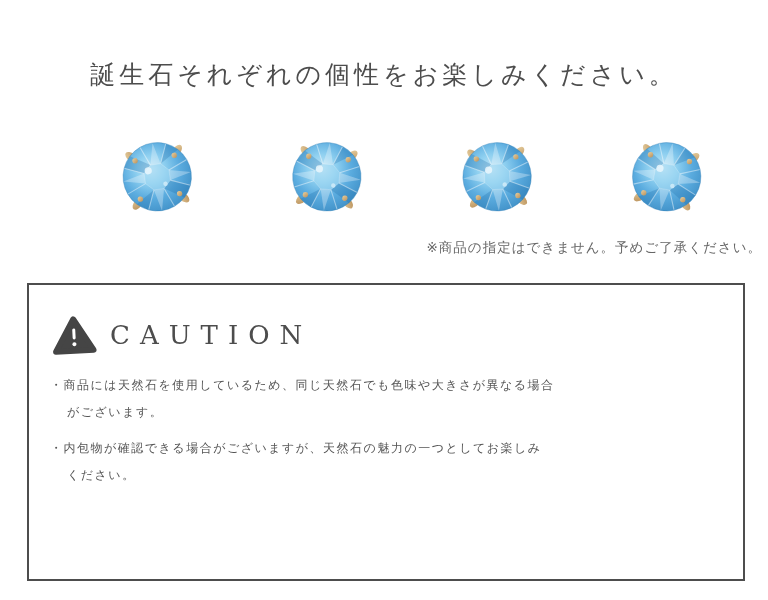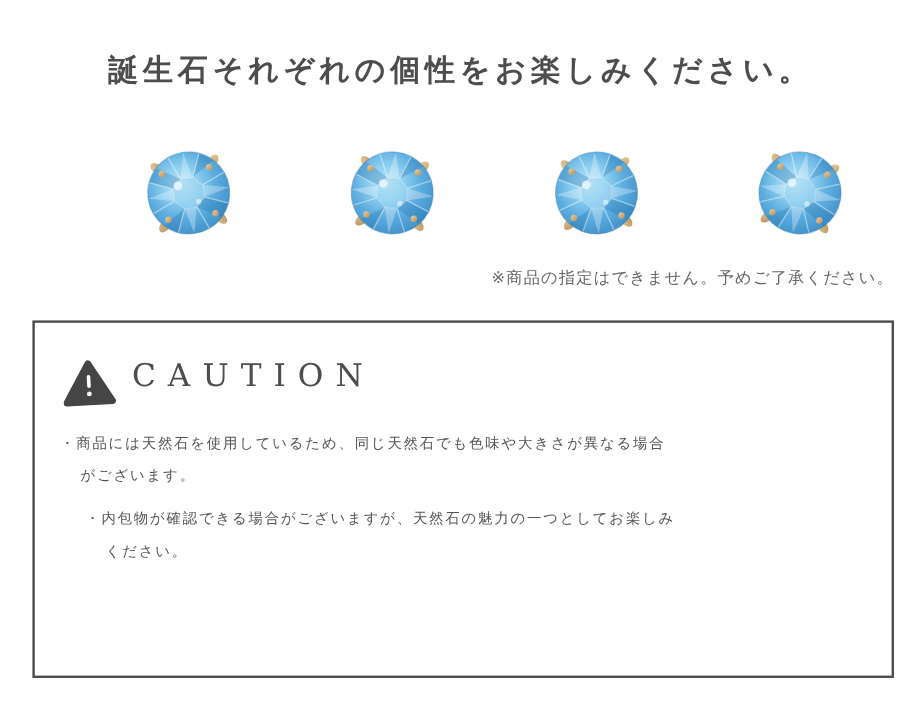--- a/index.html
+++ b/index.html
@@ -6,60 +6,60 @@
   body {
     width: 768px; height: 600px; overflow: hidden;
     font-family: "Liberation Sans", "DejaVu Sans", sans-serif;
     color: #555555;
     -webkit-font-smoothing: antialiased;
   }
   .page { position: relative; width: 768px; height: 600px; background: #ffffff; }
 
   
   .main-title {
-    margin: 0; padding-top: 42px;
+    margin: 16px; padding-top: 42px;
     text-align: center;
     font-family: "DejaVu Serif", "Liberation Serif", serif;
-    font-weight: 700;
+    font-weight: 400;
     font-size: 25px; line-height: 34px;
     letter-spacing: 4px;
     color: #4d4d4d;
     white-space: nowrap;
   }
 
   
   .gem-row {
     margin-top: 36px;
     padding: 0 54px 0 72px;
     height: 94px;
     display: flex; justify-content: space-between; align-items: center;
   }
   .gem-figure { width: 90px; height: 90px; flex: 0 0 auto; }
   .gem-figure svg { width: 100%; height: 100%; display: block; }
 
   
   .note {
     margin-top: 16px;
-    padding-right: 23px;
+    padding-right: 6px;
     text-align: right;
     font-size: 13.5px; line-height: 19px;
     letter-spacing: 1px;
     color: #666666;
   }
 
   
   .caution-box {
     box-sizing: border-box;
     margin: 26px 0 0 27px;
     width: 718px; height: 298px;
     border: 2px solid #4d4d4d;
     background: #ffffff;
     padding: 30px 18px 0 21px;
   }
-  .caution-header { display: flex; margin-left: 2px; height: 40px; }
+  .caution-header { display: flex; align-items: center; margin-left: 2px; height: 40px; }
   .warning-icon { width: 44px; height: 40px; transform: rotate(-3deg); }
   .caution-heading {
     margin-left: 14px;
     font-family: "DejaVu Serif", "Liberation Serif", serif;
     font-weight: 400;
     font-size: 26px;
     letter-spacing: 10px;
     color: #4d4d4d;
   }
   .caution-list {
@@ -67,21 +67,21 @@
     margin: 17px 0 0 0; padding: 0;
     font-size: 12px; line-height: 27px;
     letter-spacing: 1.5px;
     color: #555555;
   }
   .caution-item {
     padding-left: 17px;
     text-indent: -17px;
     white-space: pre-line;
   }
-  .caution-item + .caution-item { margin-top: 9px; margin-left: 21px; }
+  .caution-item + .caution-item { margin-top: 9px; }
 
   .svg-defs { position: absolute; width: 0; height: 0; }
 </style>
 </head>
 <body>
 
 <svg class="svg-defs" aria-hidden="true">
   <defs>
     <radialGradient id="gemGrad" cx="42%" cy="38%" r="68%">
       <stop offset="0%" stop-color="#c2e5f6"></stop>

